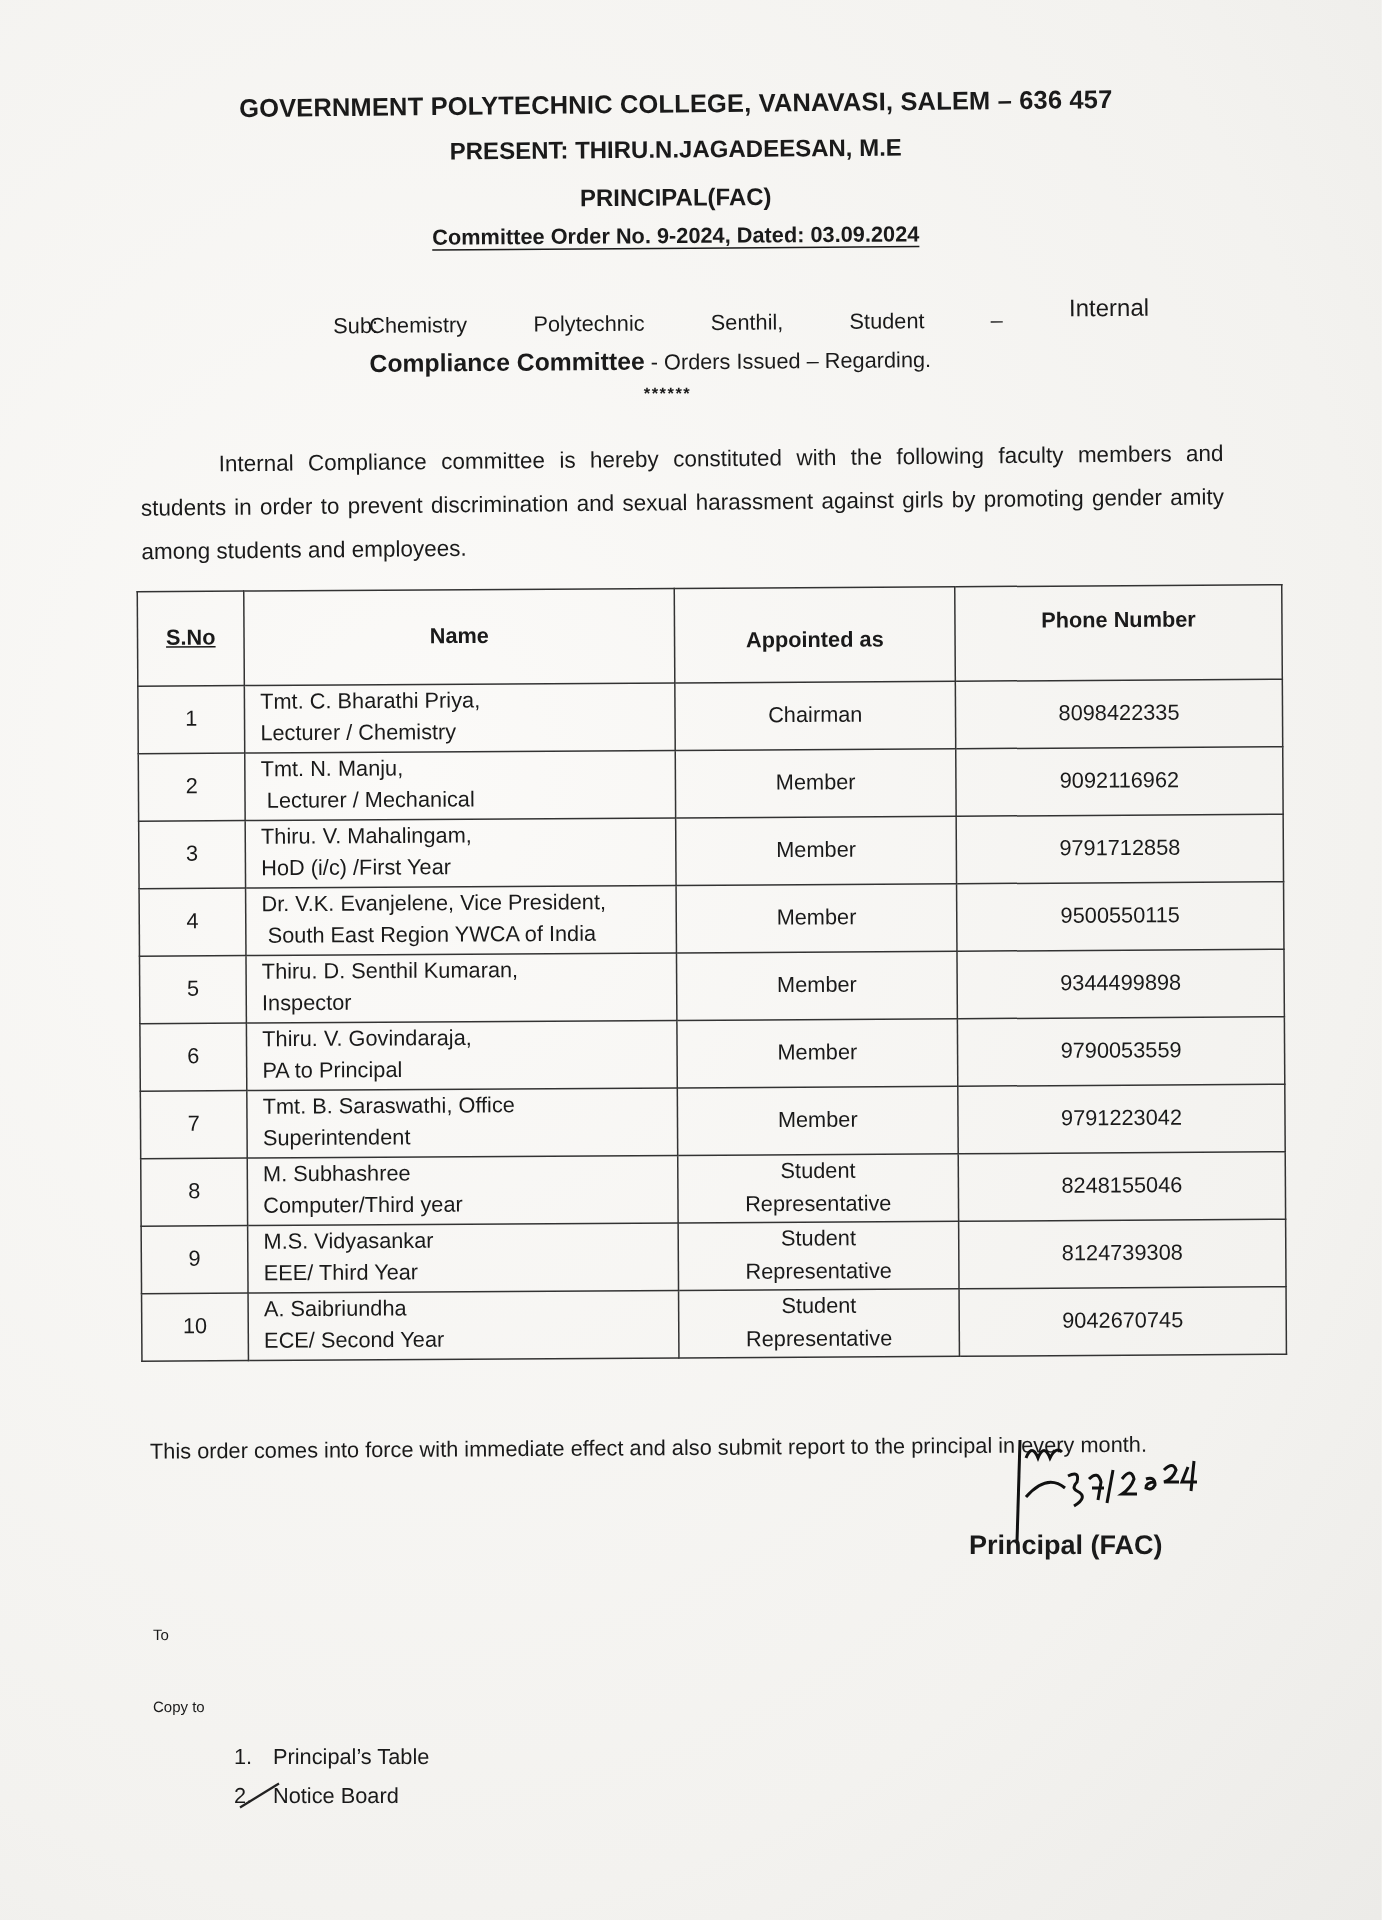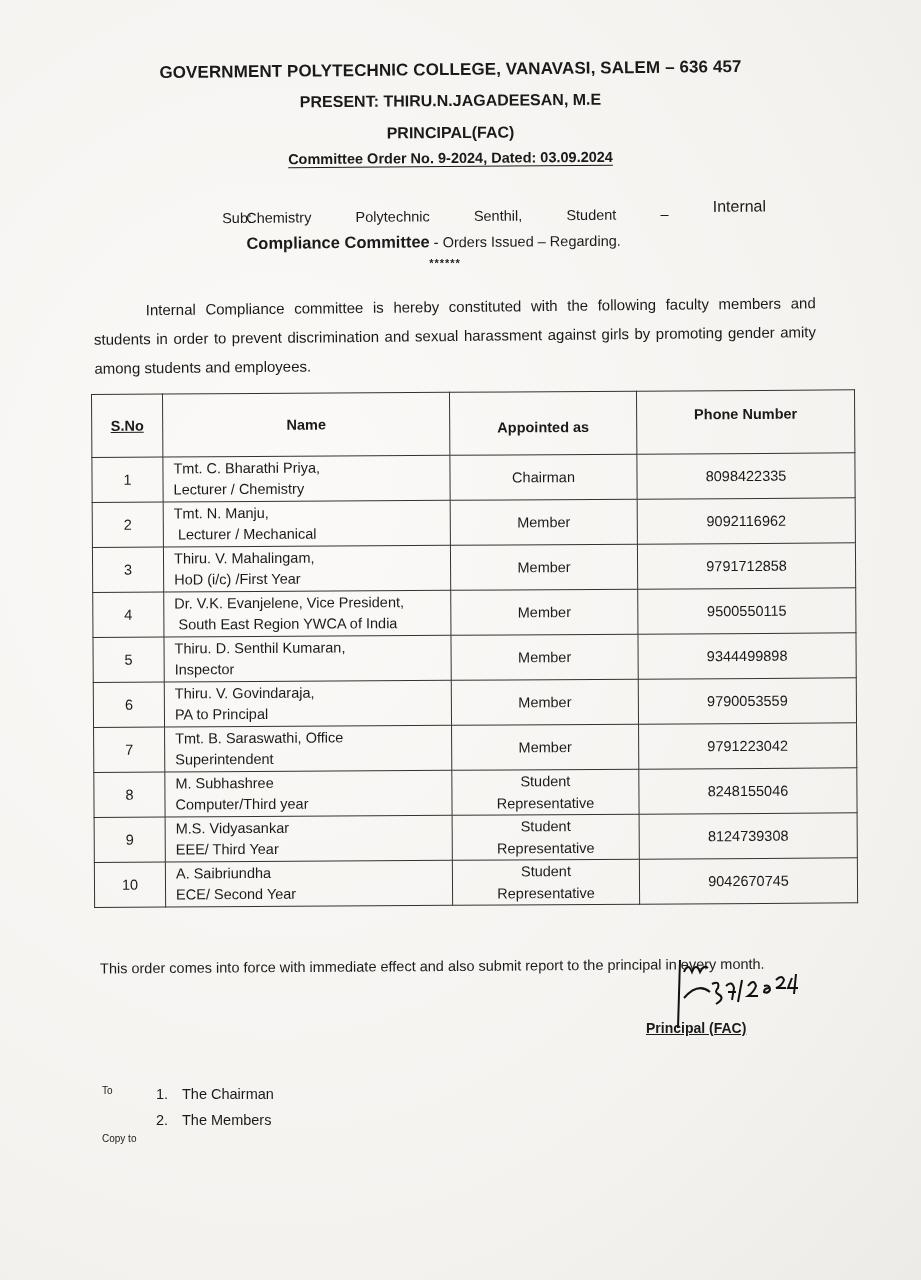--- a/index.html
+++ b/index.html
@@ -41,21 +41,21 @@
   .c3 { width:186px; text-align:center; }
   .c4 { text-align:center; }
   td.c2 .nm, td.c2 .ds { display:block; padding-left:10px; line-height:21px; }
   td.c3 .ap { display:block; line-height:22px; }
   th .hd { display:block; }
   th.c4 .hd { position:relative; top:-8px; }
   th.c3 .hd { position:relative; top:4px; }
 
   .force { position:absolute; left:100px; top:952px; width:700px; font-size:14.5px; line-height:29px; transform:rotate(-0.4deg); }
   .sig { position:absolute; left:650px; top:950px; width:170px; height:80px; }
-  .sig-title { position:absolute; left:646px; top:1020px; font-size:14px; font-weight:bold;text-decoration:underline; }
+  .sig-title { position:absolute; left:646px; top:1020px; font-size:18px; font-weight:bold; }
 
   .to { position:absolute; left:102px; top:1085px; font-size:10px; }
   .list { position:absolute; left:156px; font-size:14.5px; }
   .list div { height:26px; line-height:26px; }
   .list .n { display:inline-block; width:26px; }
   .copy { position:absolute; left:102px; top:1133px; font-size:10px; }
 </style>
 </head>
 <body>
 
@@ -237,19 +237,23 @@
     <path d="M76 36 q6 -6 8 2 l-2 12 M78 42 h8" stroke="#111" stroke-width="2" fill="none"></path>
     <path d="M92 30 l-4 22" stroke="#111" stroke-width="2" fill="none"></path>
     <path d="M98 36 q6 -8 8 0 q-2 6 -8 10 h10" stroke="#111" stroke-width="2" fill="none"></path>
     <path d="M114 36 q6 -2 6 4 q-2 4 -6 2 q0 -4 6 -4" stroke="#111" stroke-width="2" fill="none"></path>
     <path d="M126 30 q6 -6 8 0 q-2 6 -8 8 h10" stroke="#111" stroke-width="2" fill="none"></path>
     <path d="M142 28 l-4 10 h10 M146 24 l-2 20" stroke="#111" stroke-width="2" fill="none"></path>
   </svg>
   <div class="sig-title">Principal (FAC)</div>
 
   <div class="to">To</div>
-  <div class="list" style="top:1081px">
-    <div><span class="n">1.</span><span>The Chairman</span></div>
-    <div><span class="n">2.</span><span>The Members</span></div>
+  <div class="copy">Copy to</div>
+  <div class="list" style="top:1159px">
+    <div><span class="n">1.</span><span>Principal’s Table</span></div>
+    <div style="position:relative"><span class="n">2.</span><span>Notice Board</span>
+      <svg width="30" height="20" style="position:absolute;left:2px;top:2px" viewBox="0 0 30 20">
+          <path d="M2 18 L28 2" stroke="#222" stroke-width="1.5" fill="none"></path>
+        </svg>
+    </div>
   </div>
-  <div class="copy">Copy to</div>
 
 </div>
 
 </body></html>

